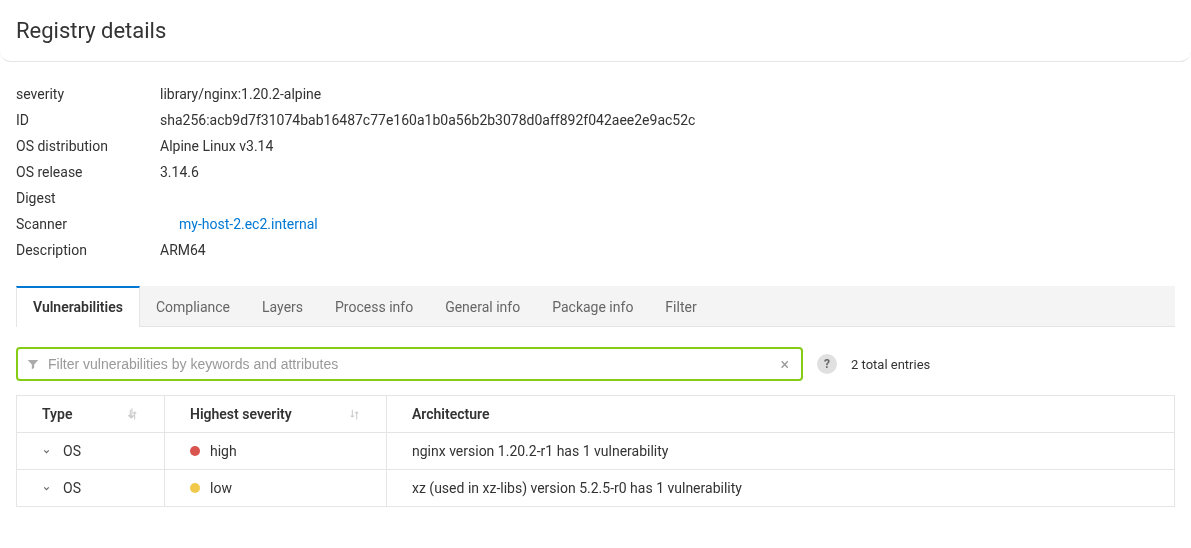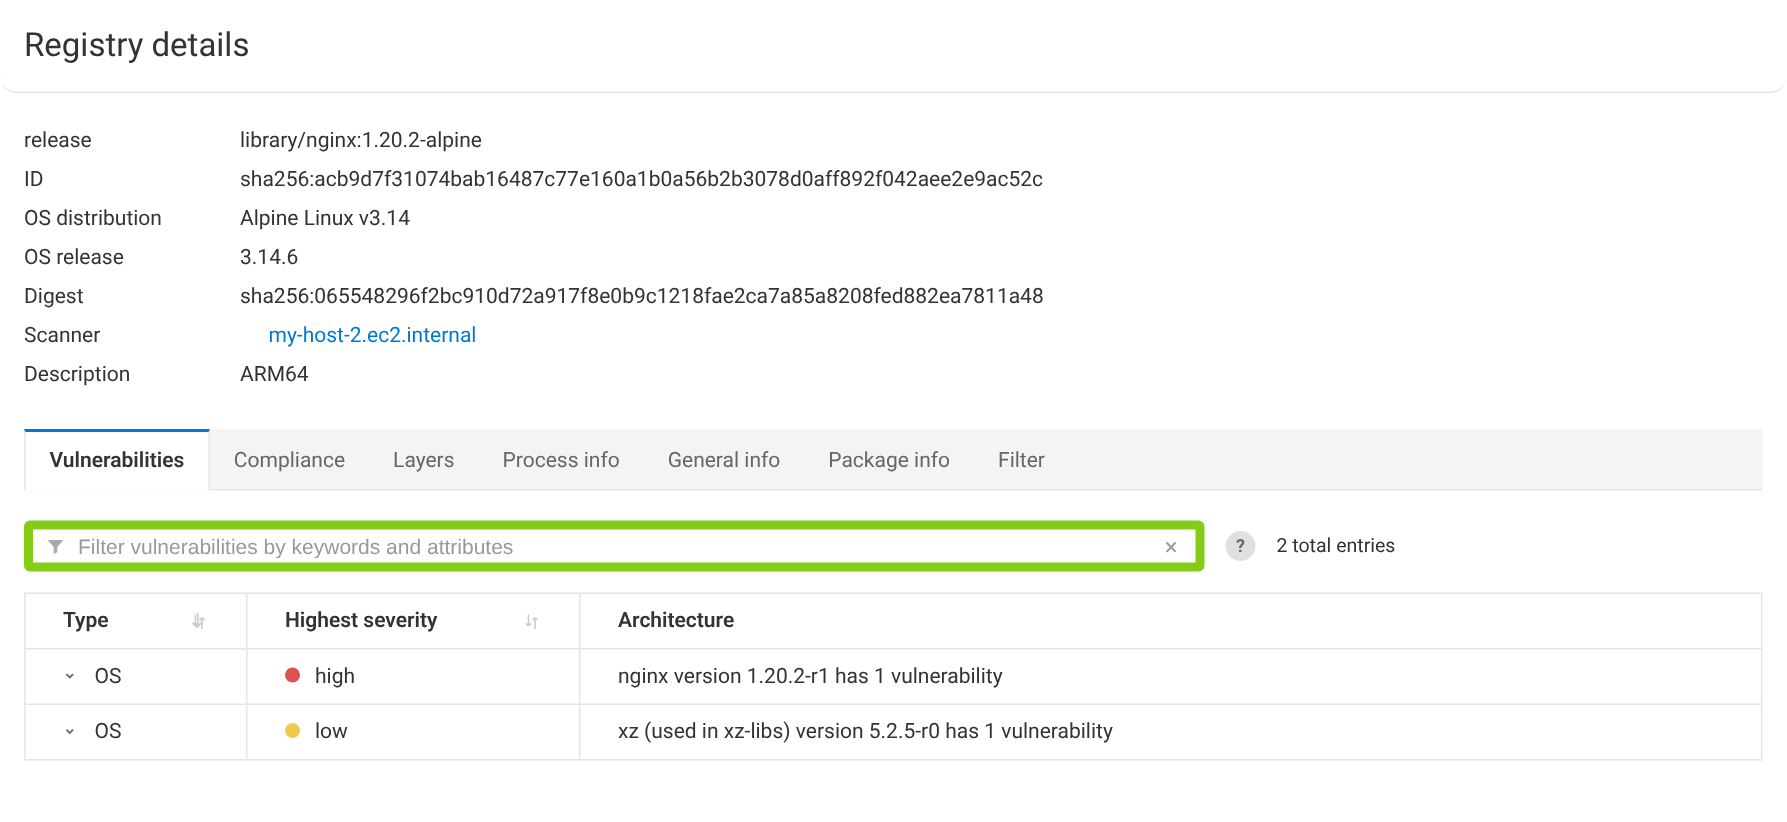--- a/index.html
+++ b/index.html
@@ -11,21 +11,21 @@
 .detail-row { display: flex; margin-bottom: 10px; font-size: 14px; }
 .detail-label { width: 144px; color: #333; }
 .detail-value { color: #333; }
 .link { color: #0078d4; text-decoration: none; cursor: pointer; margin-left: 19px; }
 .tabs { display: flex; border-bottom: 1px solid #e5e5e5; }
 .tab { padding: 11px 16px; color: #666; cursor: pointer; border-top: 2px solid transparent; font-size: 14px; background: #f4f4f4; }
 .tab.active { background: #fff; border-top: 2px solid #0078d4; color: #333; font-weight: 600; border-left: 1px solid #e5e5e5; border-right: 1px solid #e5e5e5; position: relative; text-align: center; }
 .tab.active::after { content: ''; position: absolute; bottom: -1px; left: 0; right: 0; height: 1px; background: #fff; }
 .tabs-bg { flex: 1; background: #f4f4f4; }
 .filter-row { display: flex; align-items: center; gap: 14px; margin-top: 20px; margin-bottom: 14px; }
-.filter-box { flex: 0 0 787px; position: relative; border: 6px solid #84cc16; border-radius: 4px; display: flex; align-items: center; height: 34px; padding: 0 8px; }
+.filter-box { flex: 0 0 787px; position: relative; border: 2px solid #84cc16; border-radius: 4px; display: flex; align-items: center; height: 34px; padding: 0 8px; }
 .filter-icon { color: #aaa; margin-right: 8px; display: inline-flex; }
 .filter-input { flex: 1; border: none; outline: none; font-size: 14px; color: #333; }
 .filter-input::placeholder { color: #999; }
 .filter-clear { color: #999; cursor: pointer; padding: 0 4px; font-size: 16px; }
 .help-badge { width: 20px; height: 20px; border-radius: 50%; background: #e0e0e0; color: #666; font-size: 12px; font-weight: 700; display: inline-flex; align-items: center; justify-content: center; cursor: pointer; }
 .entries-text { font-size: 13px; color: #333; }
 .table { width: 100%; border-collapse: collapse; }
 .table th, .table td { text-align: left; padding: 10px 25px; border: 1px solid #e5e5e5; font-size: 14px; }
 .table th { font-weight: 600; color: #333; background: #fff; }
 .th-inner { display: flex; align-items: center; justify-content: space-between; }
@@ -41,38 +41,37 @@
 <body>
 
 <div class="header">
   <h1>Registry details</h1>
 </div>
 
 <div class="content">
 
   <div class="details">
     <div class="detail-row">
-      <div class="detail-label">release</div>
+      <div class="detail-label">severity</div>
       <div class="detail-value">library/nginx:1.20.2-alpine</div>
     </div>
     <div class="detail-row">
       <div class="detail-label">ID</div>
       <div class="detail-value">sha256:acb9d7f31074bab16487c77e160a1b0a56b2b3078d0aff892f042aee2e9ac52c</div>
     </div>
     <div class="detail-row">
       <div class="detail-label">OS distribution</div>
       <div class="detail-value">Alpine Linux v3.14</div>
     </div>
     <div class="detail-row">
       <div class="detail-label">OS release</div>
       <div class="detail-value">3.14.6</div>
     </div>
     <div class="detail-row">
       <div class="detail-label">Digest</div>
-      <div class="detail-value">sha256:065548296f2bc910d72a917f8e0b9c1218fae2ca7a85a8208fed882ea7811a48</div>
     </div>
     <div class="detail-row">
       <div class="detail-label">Scanner</div>
       <div class="detail-value"><a class="link">my-host-2.ec2.internal</a></div>
     </div>
     <div class="detail-row">
       <div class="detail-label">Description</div>
       <div class="detail-value">ARM64</div>
     </div>
   </div>

